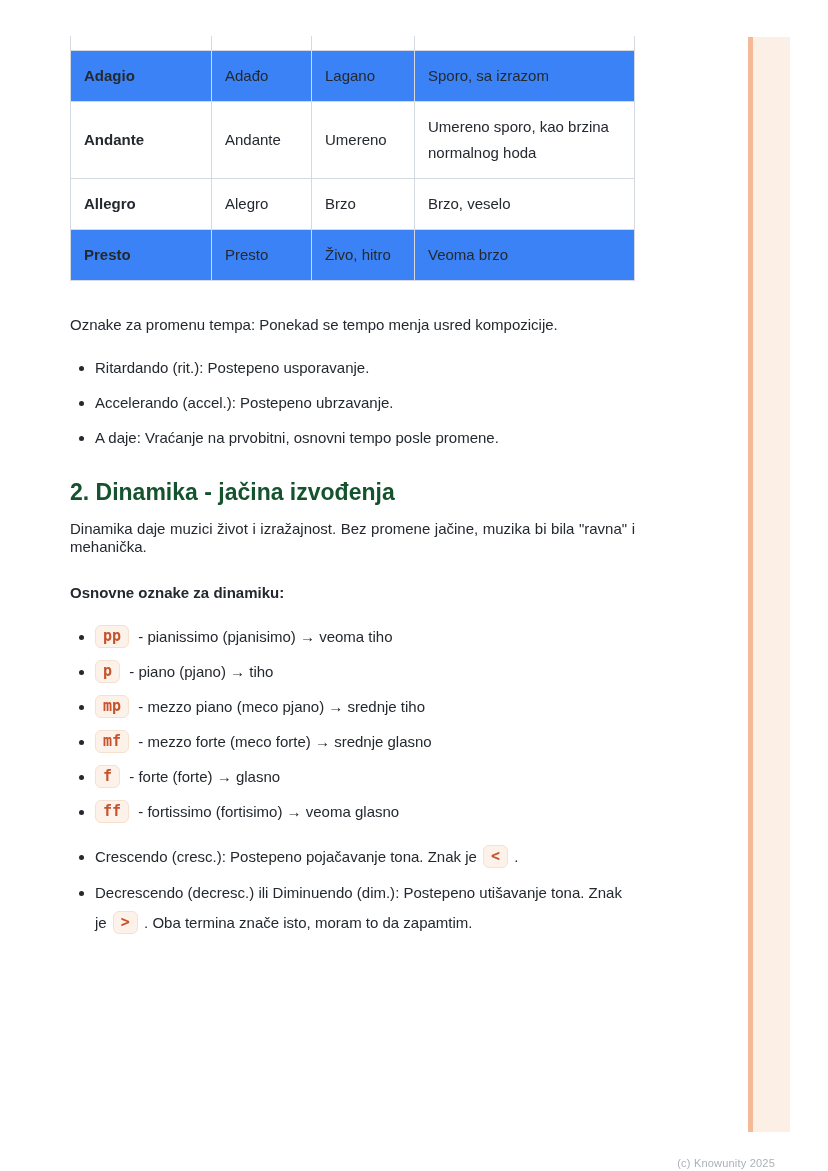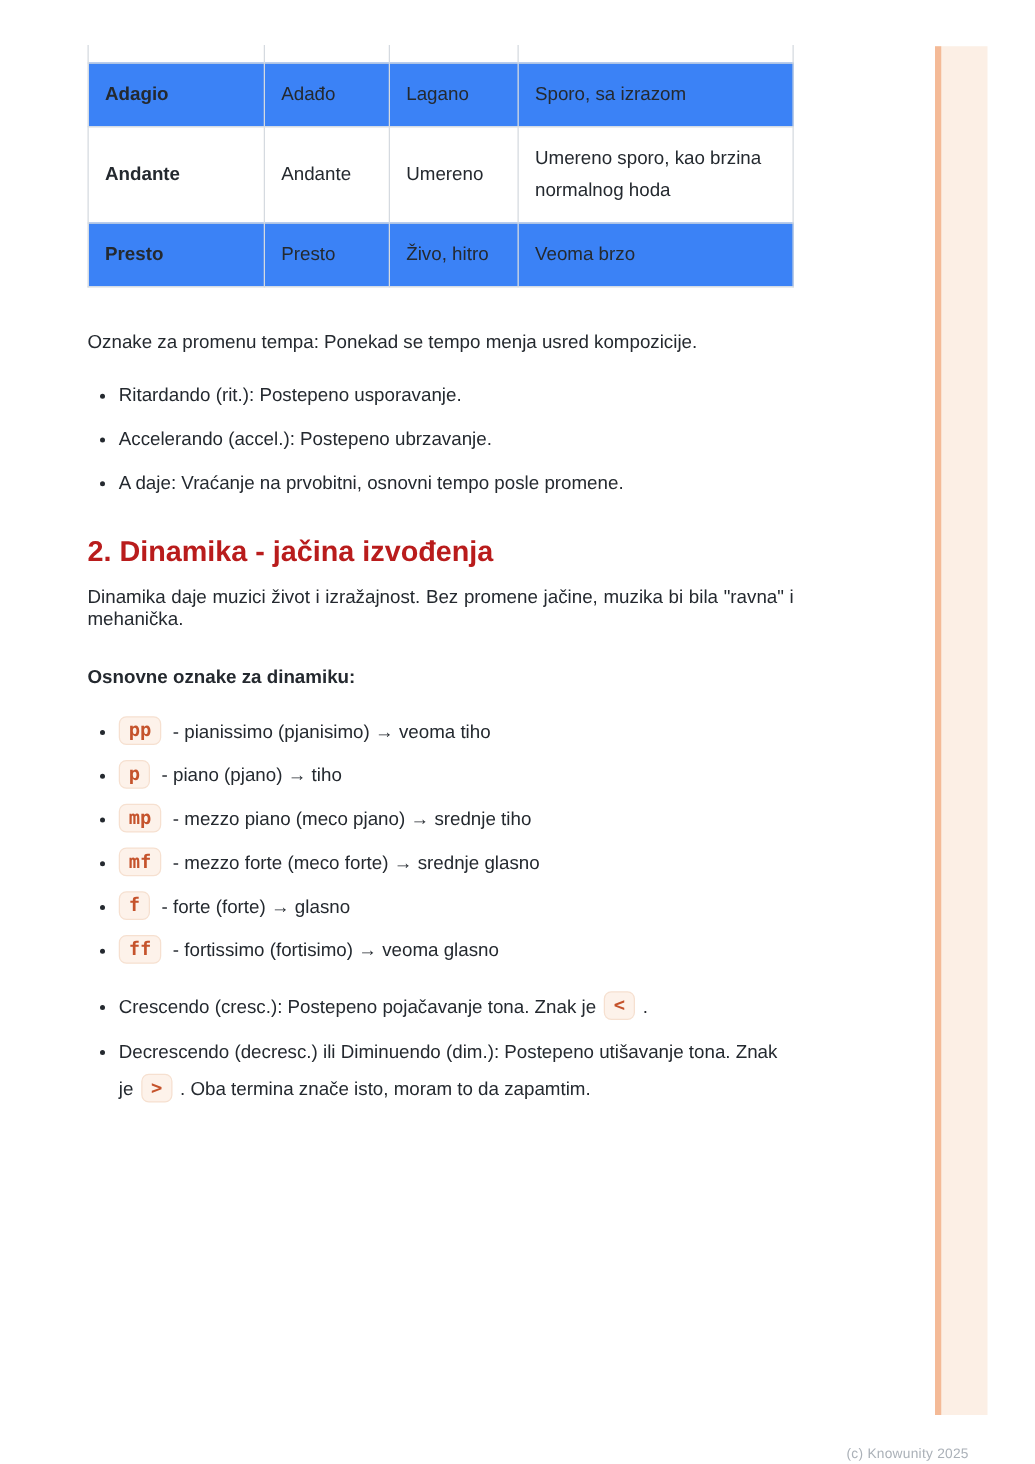--- a/index.html
+++ b/index.html
@@ -32,21 +32,21 @@
 
   ul { margin:17px 0 0; padding-left:25px; list-style:disc; }
   ul li { margin-bottom:9px; line-height:26px; }
   ul.marks { margin-top:18px; }
   ul.marks li { margin-bottom:10px; line-height:25px; }
   ul.hairpins { margin-top:18px; }
   ul.hairpins li { line-height:30px; margin-bottom:6px; }
 
   h2.section {
     margin:27px 0 0; font-size:23px; line-height:28px;
-    color:#b91c1c; font-weight:bold;
+    color:#14532d; font-weight:bold;
   }
 
   .badge {
     display:inline-block;
     font-family:"DejaVu Sans Mono","Liberation Mono",monospace;
     font-size:15px; font-weight:bold;
     color:#c5532c; background:#fdf2ea; border:1px solid #f6e0d0;
     border-radius:6px; padding:1px 7px 2px; line-height:18px;
     margin-right:5px; vertical-align:1px;
   }
@@ -83,20 +83,26 @@
         <td>Adađo</td>
         <td>Lagano</td>
         <td>Sporo, sa izrazom</td>
       </tr>
       <tr>
         <td class="term">Andante</td>
         <td>Andante</td>
         <td>Umereno</td>
         <td>Umereno sporo, kao brzina normalnog hoda</td>
       </tr>
+      <tr>
+        <td class="term">Allegro</td>
+        <td>Alegro</td>
+        <td>Brzo</td>
+        <td>Brzo, veselo</td>
+      </tr>
       <tr class="alt">
         <td class="term">Presto</td>
         <td>Presto</td>
         <td>Živo, hitro</td>
         <td>Veoma brzo</td>
       </tr>
     </tbody>
   </table>
 
   <p class="lead"><strong>Oznake za promenu tempa:</strong><span> Ponekad se tempo menja usred kompozicije.</span></p>

